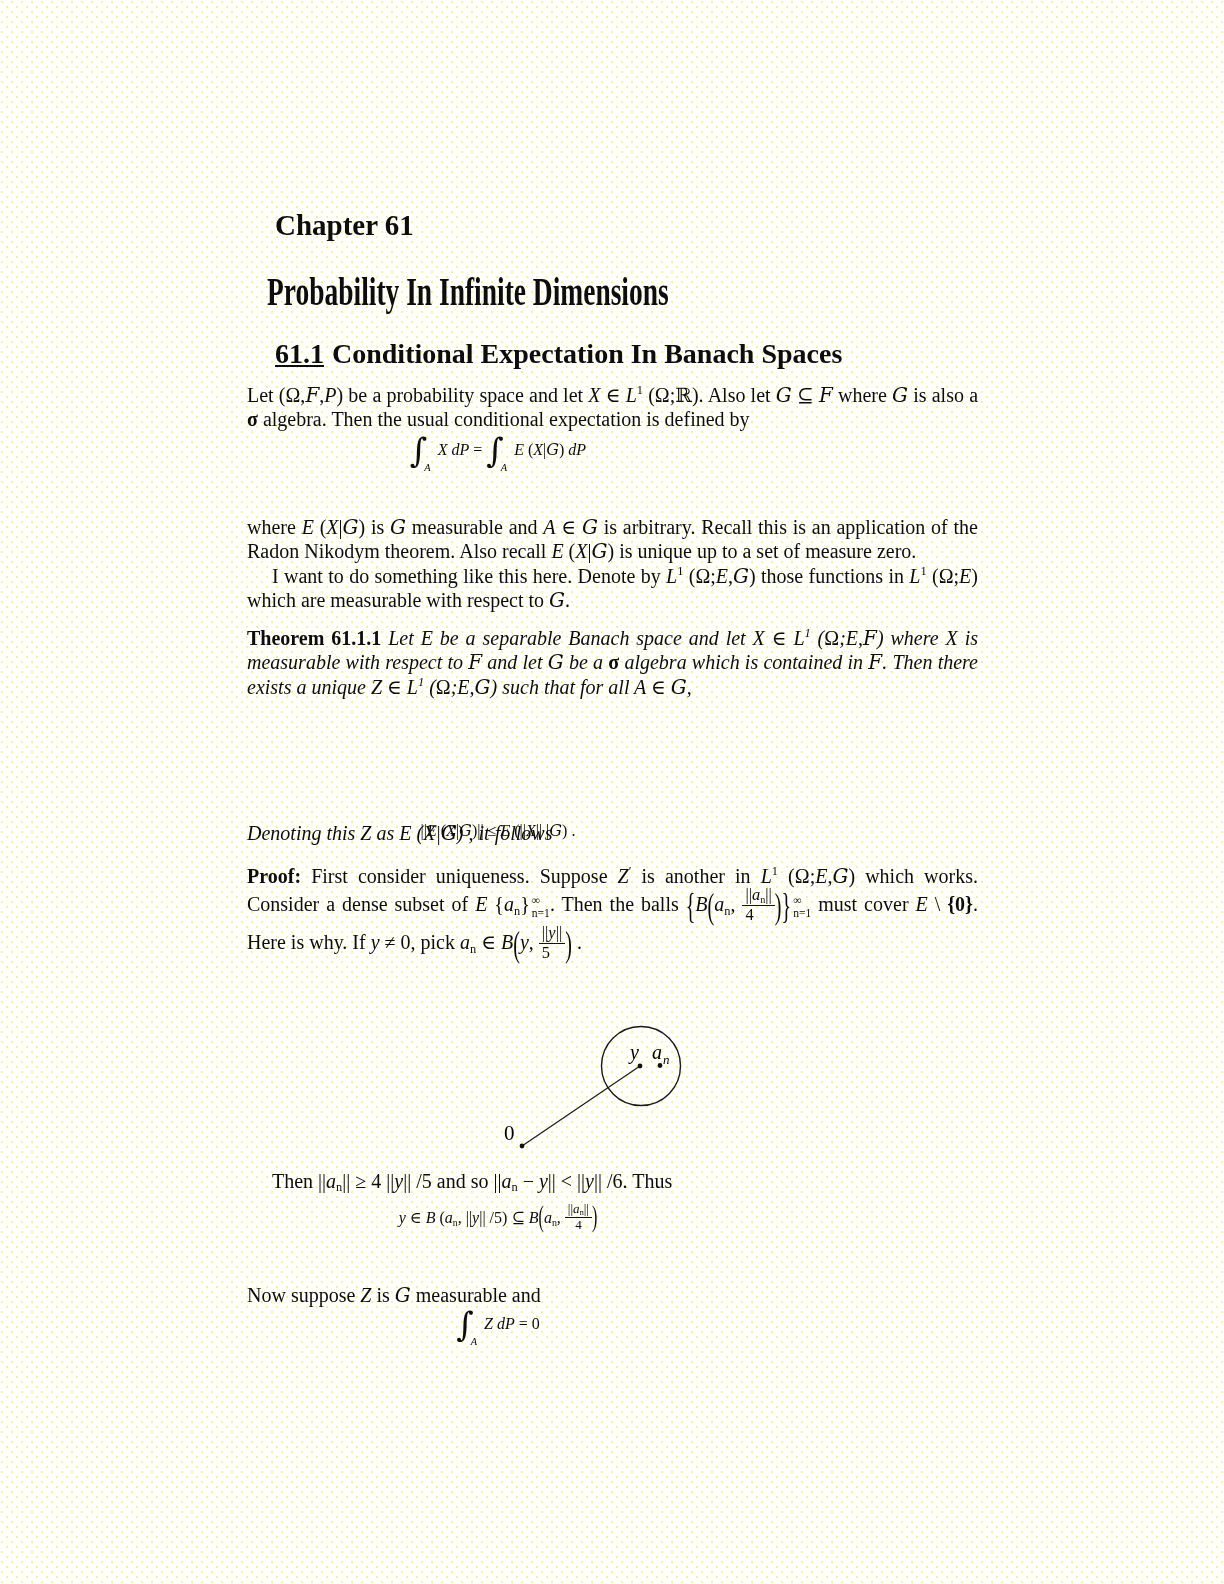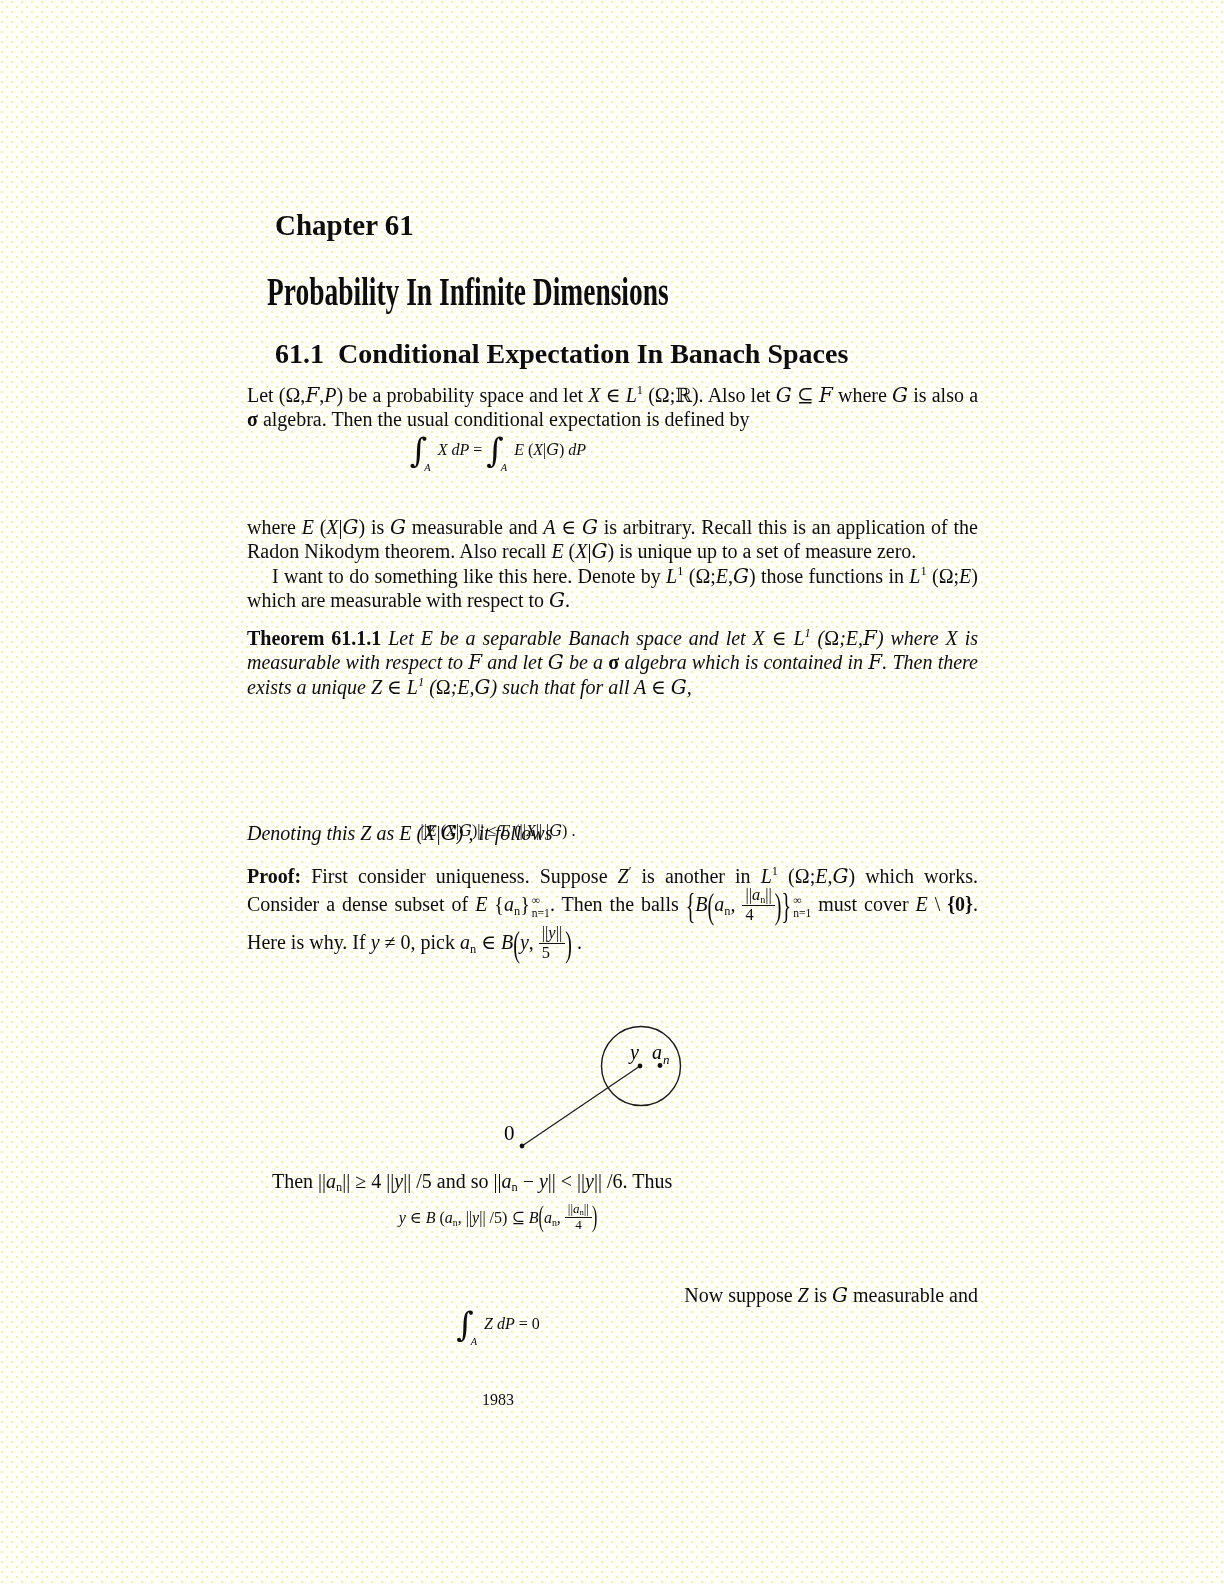--- a/index.html
+++ b/index.html
@@ -15,30 +15,30 @@
     background-position:2px 2px,7px 7px;
     overflow:hidden;
   }
   .page{position:relative;width:1224px;height:1584px;}
 
   .abs{position:absolute;}
   .chapter-label{left:275px;top:209px;font-size:29px;font-weight:bold;white-space:nowrap;}
   .book-title{left:267px;top:267px;font-size:41px;font-weight:bold;white-space:nowrap;
               transform:scaleX(0.67);transform-origin:left top;letter-spacing:0;}
   .section-head{left:275px;top:338px;font-size:28px;font-weight:bold;white-space:nowrap;}
-  .section-head .num{margin-right:14px;}
+  .section-head .num{margin-right:8px;text-decoration:underline;}
 
   .body-par{left:247px;width:731px;font-size:20px;line-height:24.4px;text-align:justify;}
   .p1{top:383px;}
   .p23{top:515px;}
   .thm{top:626px;font-style:italic;}
   .denoting{top:781px;font-style:italic;margin-top:40px;}
   .proof{top:864px;}
   .thenline{top:1169px;}
-  .nowline{top:1283px;text-align:right;}
+  .nowline{top:1283px;text-align:left;}
   .indent{text-indent:25px;}
 
   .disp{left:235px;width:526px;text-align:center;font-size:16px;line-height:1.15;}
   .eq1{top:441px;}
   .eq2{top:712px;}
   .eq3{top:822px;}
   .eq4{top:1204px;}
   .eq5{top:1315px;}
   .pageno{top:1391px;}
 
@@ -108,15 +108,14 @@
   </div>
 
   <div class="abs body-par thenline indent"><span>Then ||</span><span class="i">a</span><span class="sub">n</span><span>|| ≥ 4 ||</span><span class="i">y</span><span>|| /5  and so ||</span><span class="i">a</span><span class="sub">n</span><span> − </span><span class="i">y</span><span>|| &lt; ||</span><span class="i">y</span><span>|| /6. Thus</span></div>
 
   <div class="abs disp eq4"><span class="i">y</span><span> ∈ </span><span class="i">B</span><span> (</span><span class="i">a</span><span class="sub">n</span><span>, ||</span><span class="i">y</span><span>|| /5) ⊆ </span><span class="i">B</span><span class="bigp">(</span><span class="i">a</span><span class="sub">n</span><span>, </span><span class="frac"><span class="fn"><span>||</span><span class="i">a</span><span class="sub">n</span><span>||</span></span><span class="fd"><span>4</span></span></span><span class="bigp">)</span></div>
 
   <div class="abs body-par nowline"><span>Now suppose </span><span class="i">Z</span><span> is </span><span class="cal">G</span><span> measurable and</span></div>
 
   <div class="abs disp eq5"><span class="int">∫</span><span class="isub">A</span><span class="i">Z dP</span><span> = 0</span></div>
 
-  <div class="abs disp pageno">1983</div>
 
 </div>
 
 </body></html>

